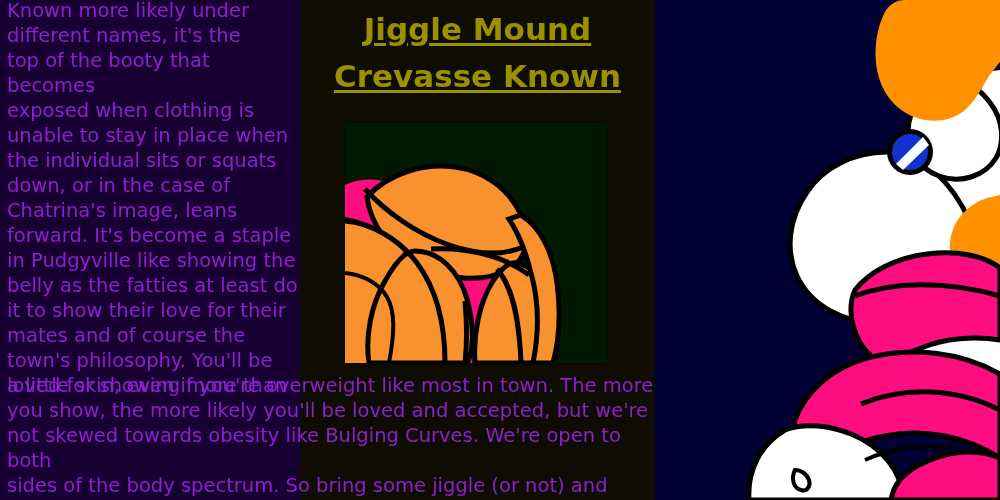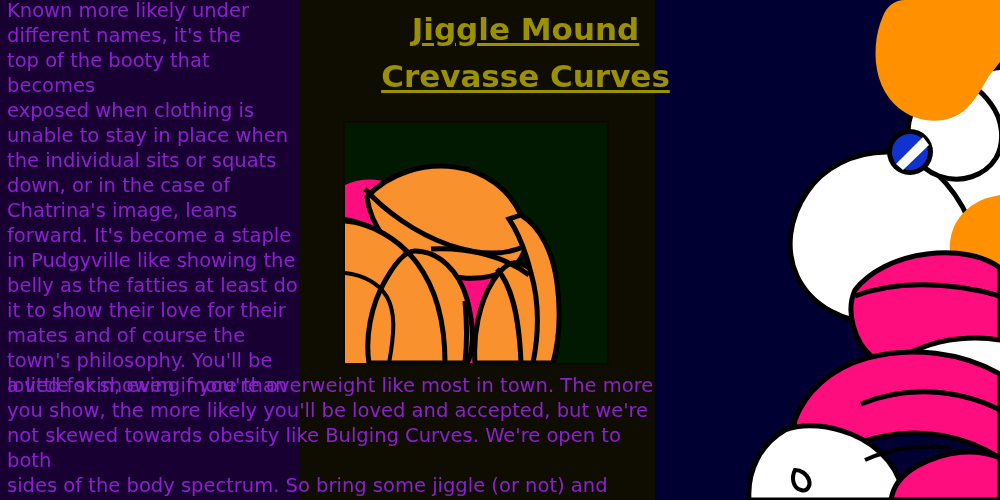--- a/index.html
+++ b/index.html
@@ -33,21 +33,21 @@
     color:#8B20CF;
     font-size:19.5px;line-height:25px;
     white-space:pre-wrap;
   }
 
   
   #title-block{
     position:absolute;left:300px;top:6px;width:355px;
     text-align:center;
     color:#9A9000;
-    font-size:31px;line-height:47px;font-weight:bold;margin-left:48px;
+    font-size:31px;line-height:47px;font-weight:bold;
   }
   #title-block span{text-decoration:underline;text-underline-offset:3px;}
 
   
   #illus-frame{
     position:absolute;left:343px;top:121px;width:266px;height:244px;
     background:#001900;
     border:2px solid #0A0A02;
     box-sizing:border-box;
     overflow:hidden;
@@ -123,21 +123,21 @@
 
       <path d="M200,296 C236,282 290,280 345,296" fill="none" stroke="#000000" stroke-width="5"></path>
       <path d="M206,404 C250,386 302,388 345,410" fill="none" stroke="#000000" stroke-width="5"></path>
       <path d="M210,460 C236,448 268,444 296,448" fill="none" stroke="#000000" stroke-width="4"></path>
       <path d="M250,60 C262,44 286,34 312,38" fill="none" stroke="#000000" stroke-width="0"></path>
     </svg>
   </div>
 
   <div id="title-block">
     <span>Jiggle Mound </span><br>
-    <span>Crevasse Curves</span>
+    <span>Crevasse Known</span>
   </div>
 
   <div id="illus-frame">
     <svg viewBox="0 0 262 240" preserveAspectRatio="none" xmlns="http://www.w3.org/2000/svg">
       <rect x="0" y="0" width="262" height="240" fill="#001900"></rect>
 
       <path d="M0,150 C14,148 30,156 34,172 C38,190 30,212 16,226 C10,232 4,236 0,238 Z" fill="#4A0008"></path>
 
       <path d="M0,62 C22,52 46,56 68,72 C96,92 120,122 132,154 C142,182 142,212 136,240
                L96,240 C98,208 92,176 76,150 C58,120 30,98 0,94 Z" fill="#FD0D7E"></path>

